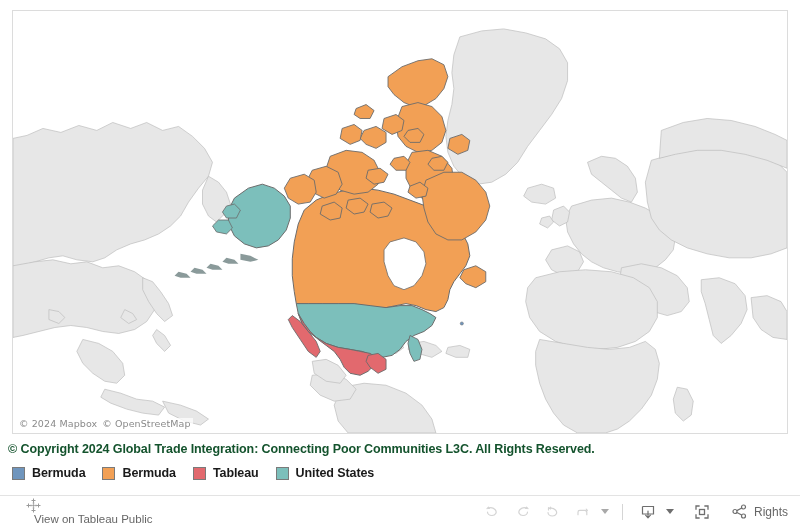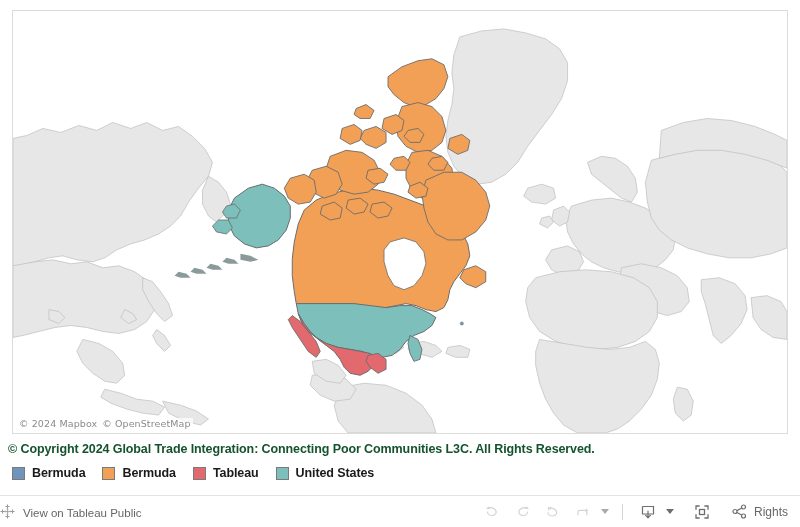--- a/index.html
+++ b/index.html
@@ -108,22 +108,24 @@
     width: 800px;
     height: 32px;
     background: #ffffff;
     border-top: 1px solid #e3e3e3;
     display: flex;
     align-items: center;
     box-sizing: border-box;
   }
   .tb-left {
     display: flex;
-    align-items: flex-end;
+    align-items: flex-start;
+    padding-left: 26px;
     cursor: pointer;
+    flex-direction: column;
   }
   .tb-left .tb-text {
     font-size: 11.5px;
     color: #666666;
     margin-left: 8px;
     white-space: nowrap;
   }
   .tb-spacer { flex: 1 1 auto; }
   .tb-right {
     display: flex;

